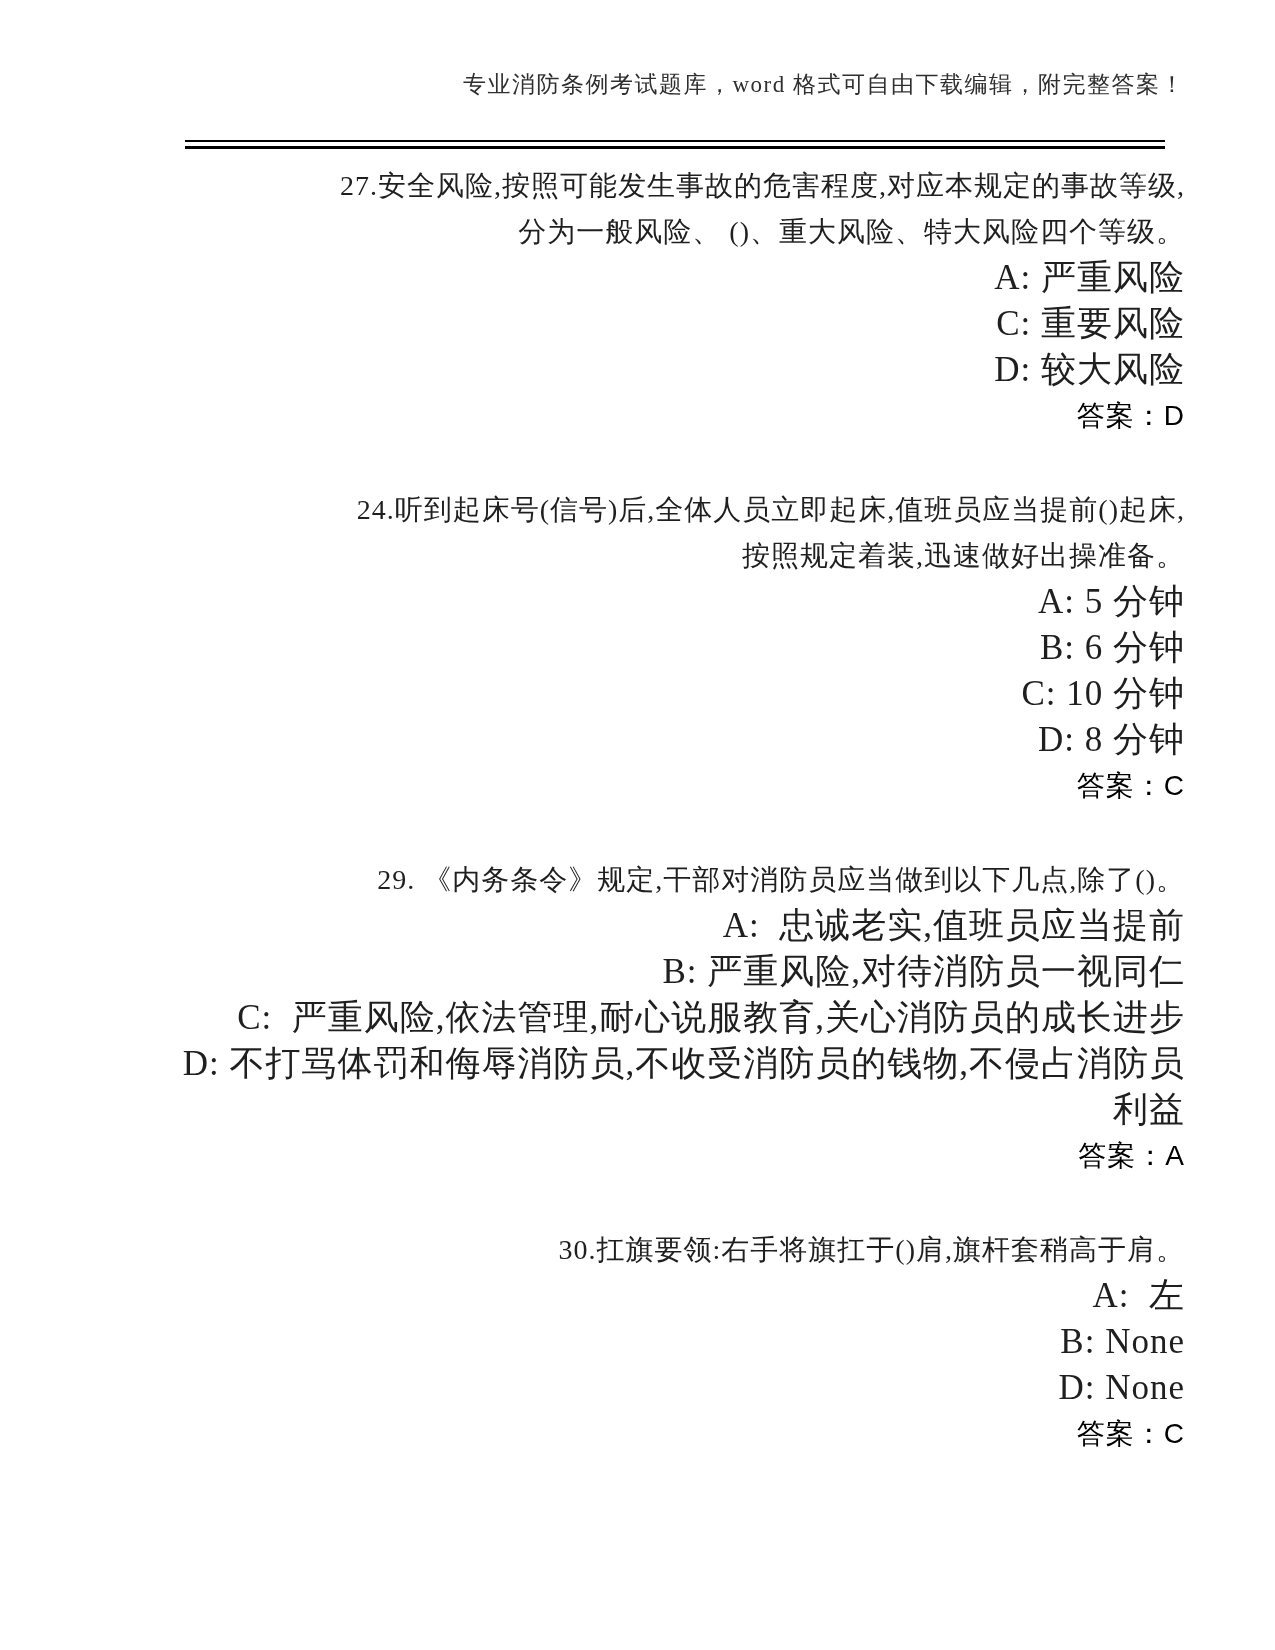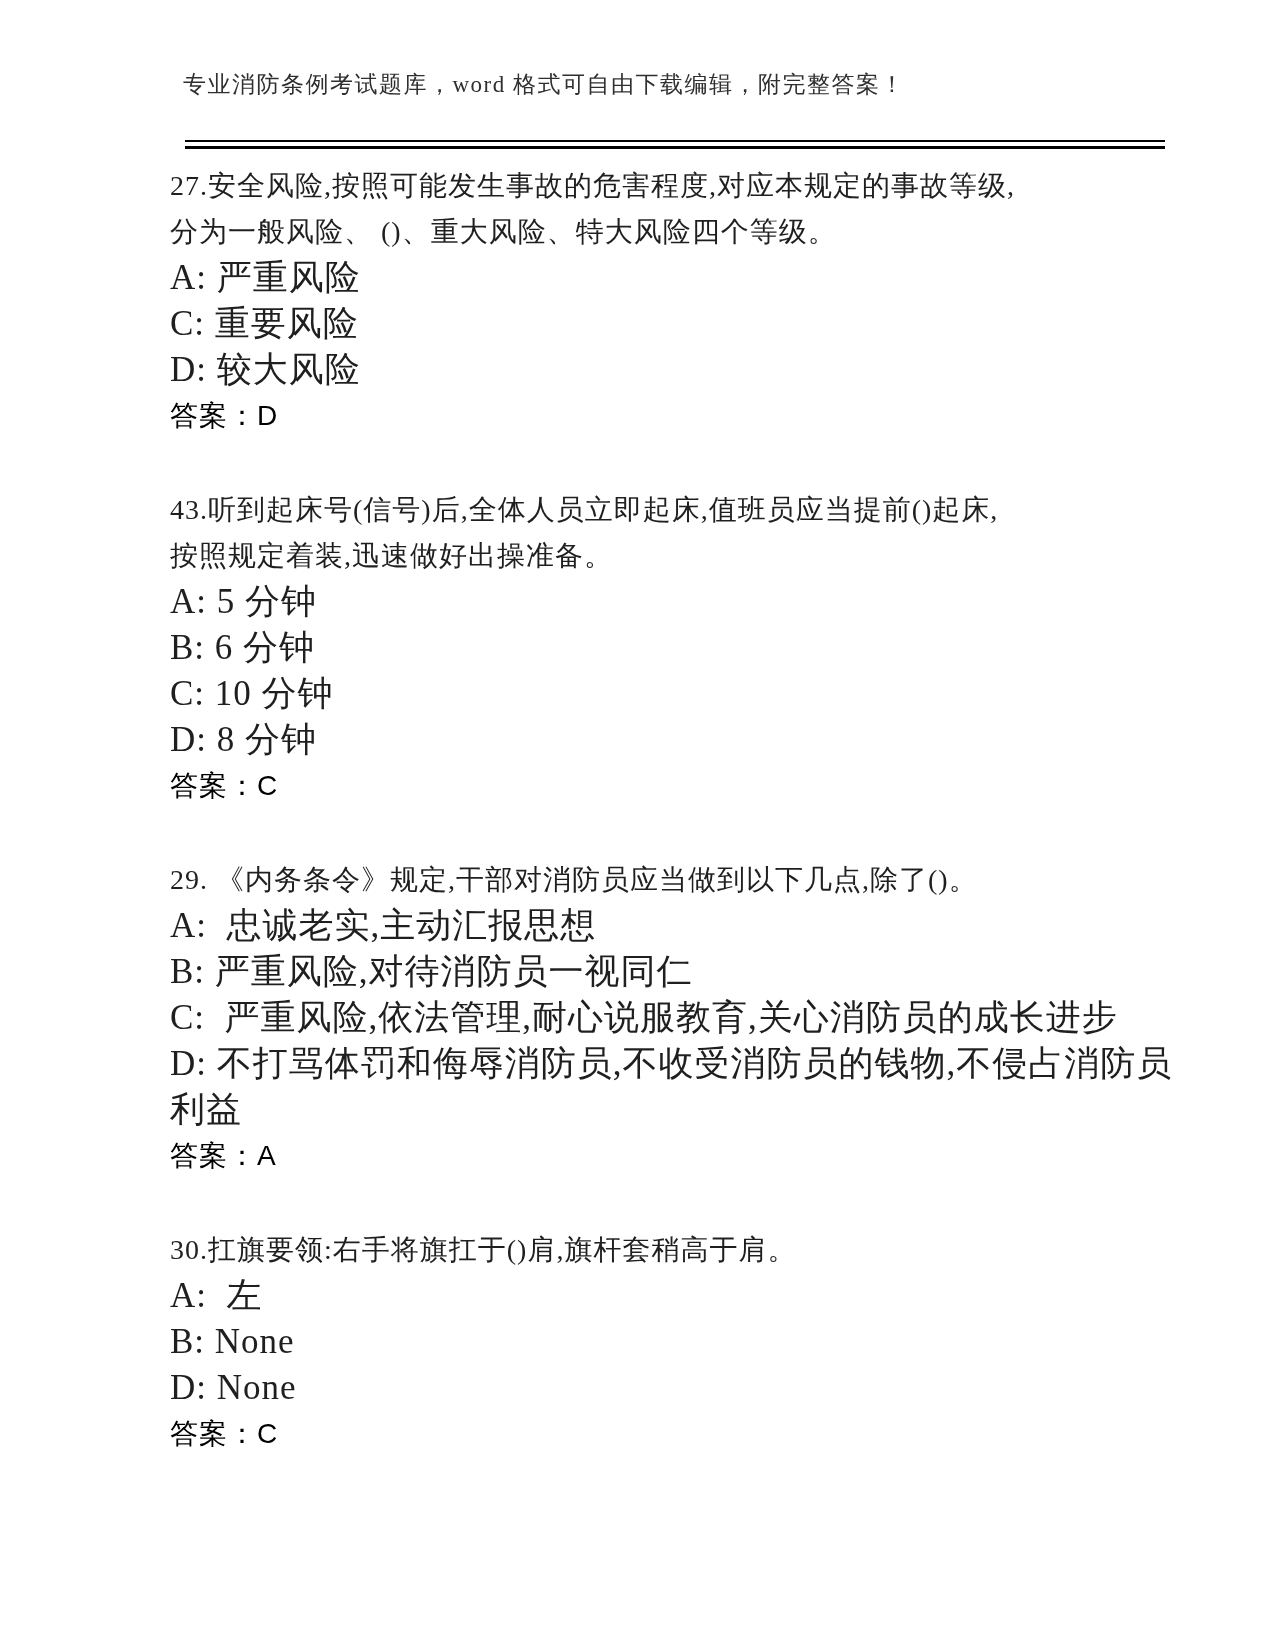--- a/index.html
+++ b/index.html
@@ -21,35 +21,37 @@
     padding: 70px 90px 0 170px;
   }
   
   .header-note {
     margin-left: 13px;
     font-size: 23px;
     line-height: 30px;
     letter-spacing: 1.5px;
     color: #2f2f2f;
     white-space: pre-wrap;
+    text-align: right;
   }
   .header-rule {
     margin-top: 40px;
     margin-left: 15px;
     width: 980px;
     height: 4px;
     border-top: 2px solid #000000;
     border-bottom: 3px solid #000000;
   }
   
   .questions {
     padding-top: 14px;
   }
   .question {
     margin: 0 0 48px 0;
+    text-align: right;
   }
   .qline {
     margin: 0;
     font-size: 28px;
     line-height: 46px;
     letter-spacing: 1px;
     white-space: pre-wrap;
   }
   .option {
     margin: 0;
@@ -82,32 +84,32 @@
     <section class="question">
       <p class="qline">27.安全风险,按照可能发生事故的危害程度,对应本规定的事故等级,</p>
       <p class="qline">分为一般风险、 ()、重大风险、特大风险四个等级。</p>
       <p class="option"><span>A:</span><span> 严重风险</span></p>
       <p class="option"><span>C:</span><span> 重要风险</span></p>
       <p class="option"><span>D:</span><span> 较大风险</span></p>
       <p class="answer"><span>答案：</span><span>D</span></p>
     </section>
 
     <section class="question">
-      <p class="qline">43.听到起床号(信号)后,全体人员立即起床,值班员应当提前()起床,</p>
+      <p class="qline">24.听到起床号(信号)后,全体人员立即起床,值班员应当提前()起床,</p>
       <p class="qline">按照规定着装,迅速做好出操准备。</p>
       <p class="option"><span>A:</span><span> 5 分钟</span></p>
       <p class="option"><span>B:</span><span> 6 分钟</span></p>
       <p class="option"><span>C:</span><span> 10 分钟</span></p>
       <p class="option"><span>D:</span><span> 8 分钟</span></p>
       <p class="answer"><span>答案：</span><span>C</span></p>
     </section>
 
     <section class="question">
       <p class="qline">29. 《内务条令》规定,干部对消防员应当做到以下几点,除了()。</p>
-      <p class="option"><span>A:</span><span>  忠诚老实,主动汇报思想</span></p>
+      <p class="option"><span>A:</span><span>  忠诚老实,值班员应当提前</span></p>
       <p class="option"><span>B:</span><span> 严重风险,对待消防员一视同仁</span></p>
       <p class="option"><span>C:</span><span>  严重风险,依法管理,耐心说服教育,关心消防员的成长进步</span></p>
       <p class="option"><span>D:</span><span> 不打骂体罚和侮辱消防员,不收受消防员的钱物,不侵占消防员利益</span></p>
       <p class="answer"><span>答案：</span><span>A</span></p>
     </section>
 
     <section class="question">
       <p class="qline">30.扛旗要领:右手将旗扛于()肩,旗杆套稍高于肩。</p>
       <p class="option"><span>A:</span><span>  左</span></p>
       <p class="option"><span>B:</span><span> None</span></p>

